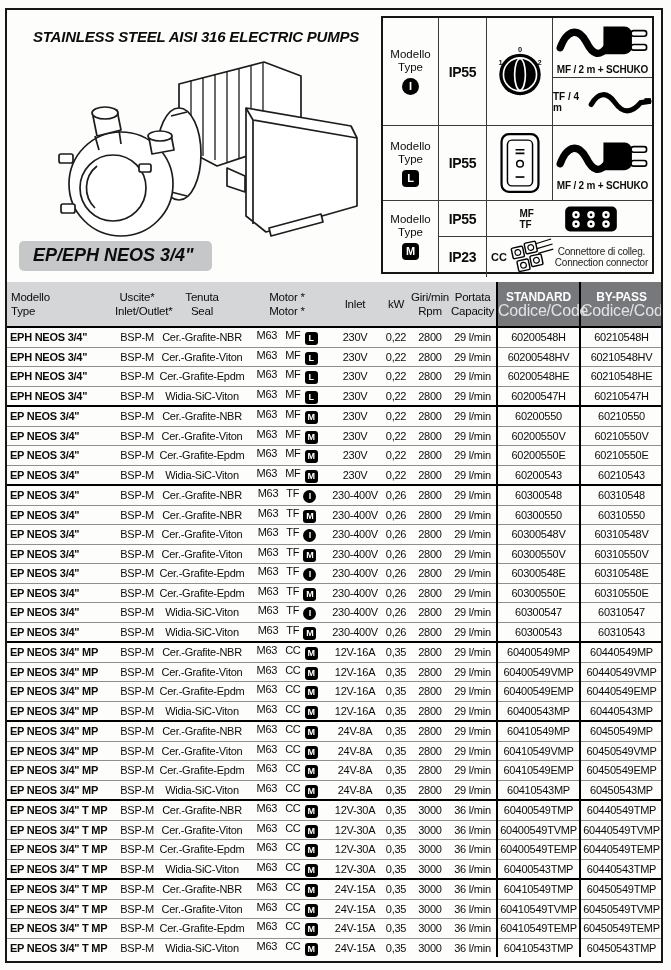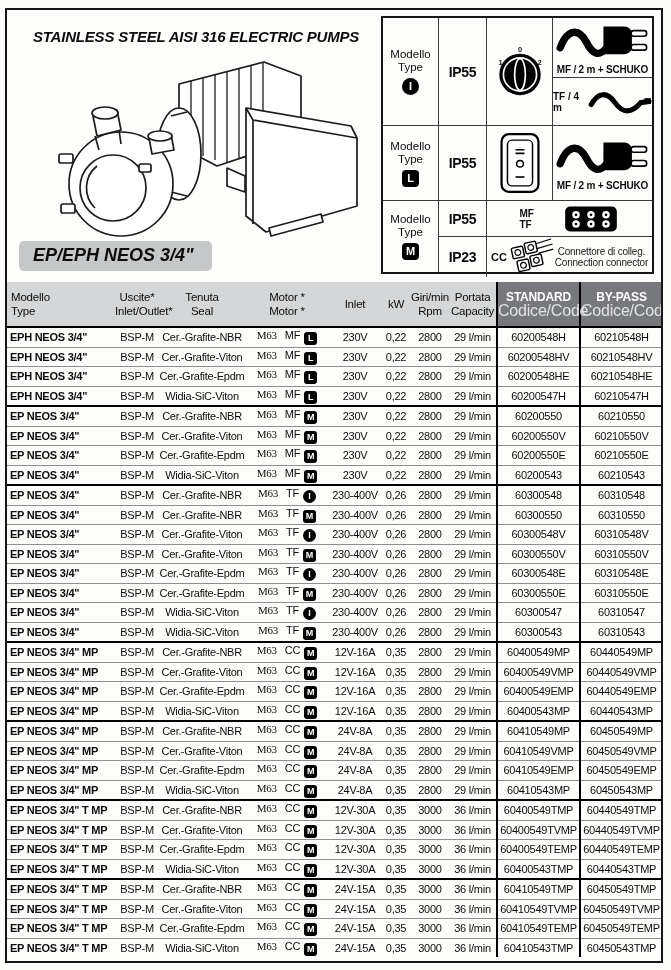--- a/index.html
+++ b/index.html
@@ -59,21 +59,21 @@
   th.bl, td.bl{border-left:2px solid #000;}
   tbody td{font-size:11px;height:18.5px;text-align:center;border-top:1px solid #8f8f8f;
            padding:0;letter-spacing:-0.25px;white-space:nowrap;overflow:hidden;}
   tbody tr:first-child td{border-top:none;}
   tbody tr.group-start td{border-top:2px solid #000;}
   td.model{text-align:left;font-weight:bold;padding-left:3px;}
   .mbadge{display:inline-block;width:13px;height:13px;line-height:13px;background:#000;color:#fff;
           font-weight:bold;font-size:9px;text-align:center;margin-left:4px;vertical-align:-2px;}
   .mbadge.square{border-radius:3px;}
   .mbadge.circle{border-radius:50%;}
-  td.motor span.mpart{margin-right:8px;font-family:Liberation Serif, serif;}
+  td.motor span.mpart{margin-right:8px;}
 </style>
 </head>
 <body>
 
 <div class="sheet">
   <div class="frame">
 
     <div class="top">
       <div class="page-title">STAINLESS STEEL AISI 316 ELECTRIC PUMPS</div>
 

